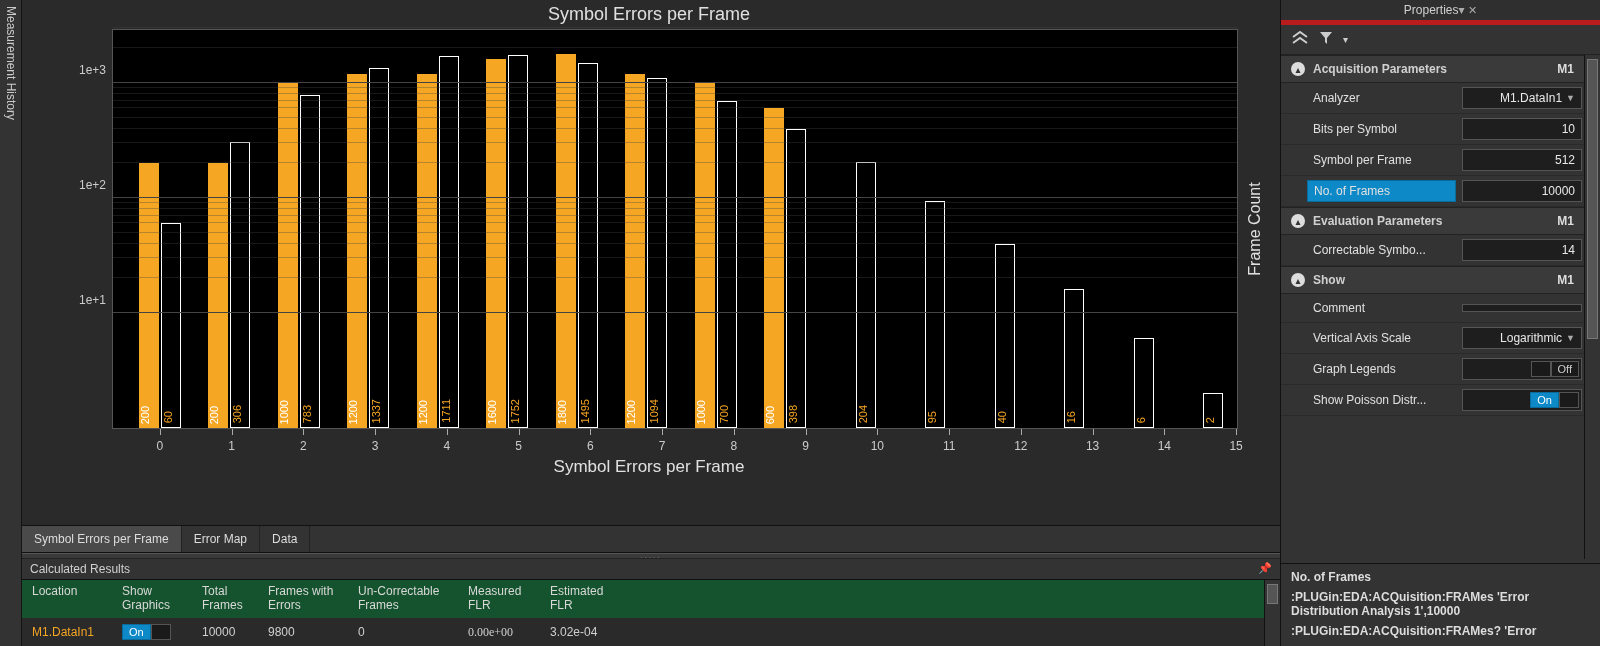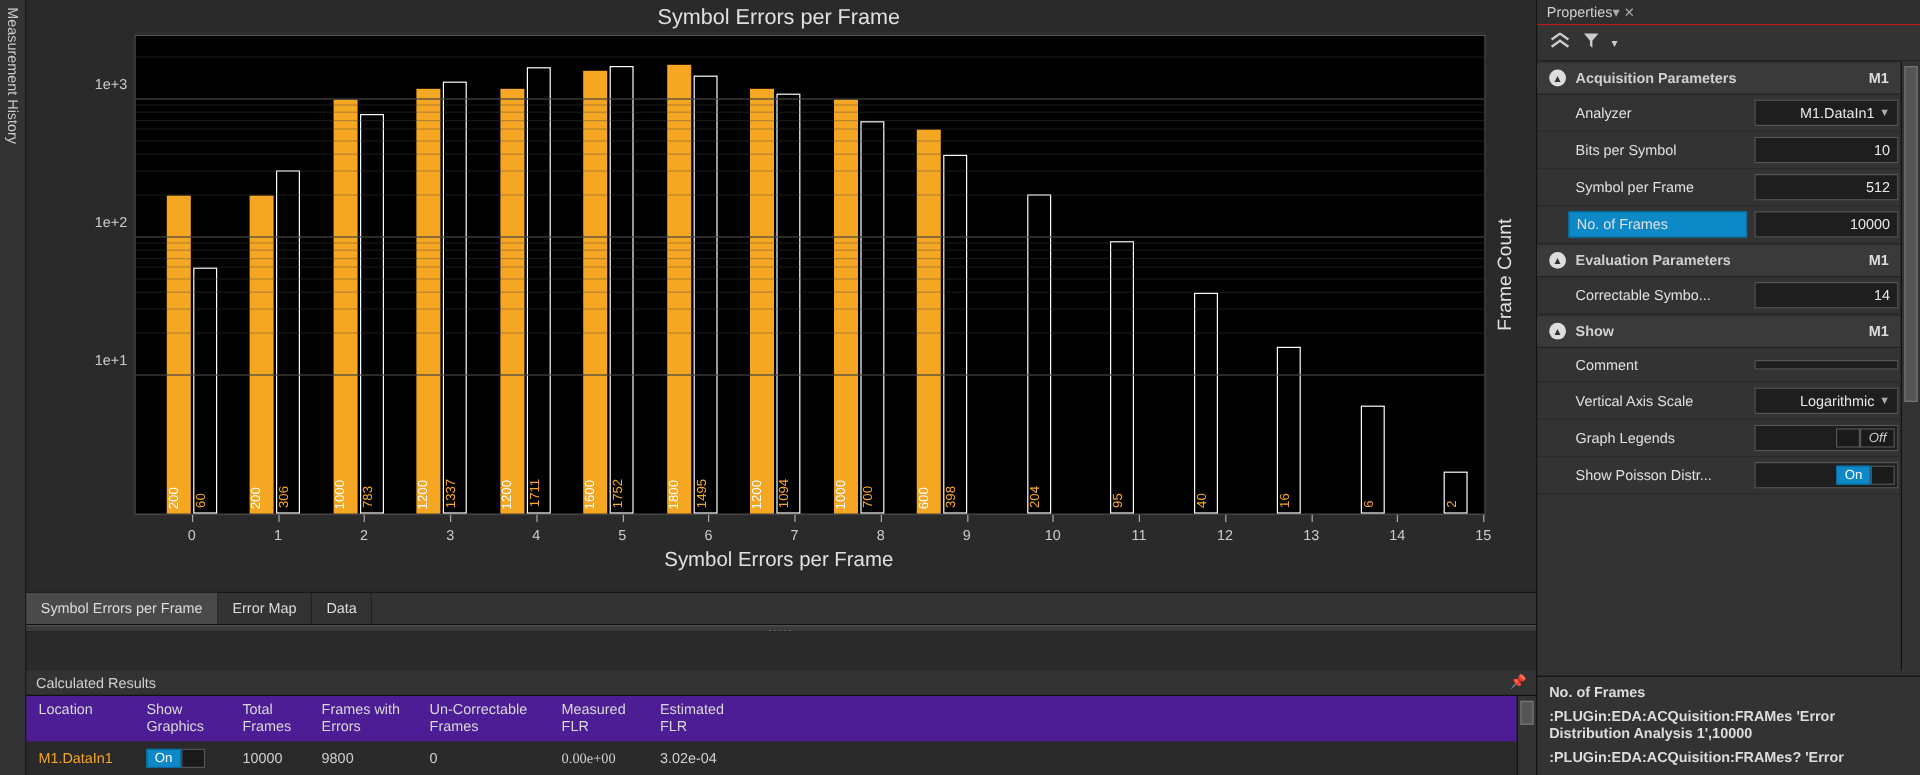--- a/index.html
+++ b/index.html
@@ -145,27 +145,26 @@
   letter-spacing: 2px;
 }
 
 .results-hdr {
   background: #333;
   padding: 3px 8px;
   display: flex;
   justify-content: space-between;
   border-bottom: 1px solid #111;
   font-size: 12px;
-  margin-top: 32px;
 }
 .pin { font-size: 11px; color: #aaa; cursor: pointer; }
 
 .results-cols {
   display: flex;
-  background: #4c1d95;
+  background: #14532d;
   padding: 4px 10px 6px;
   gap: 0;
   color: #d8d8d8;
   font-size: 12px;
 }
 .col { display: flex; flex-direction: column; }
 .col.c1{width:90px}.col.c2{width:80px}.col.c3{width:66px}.col.c4{width:90px}.col.c5{width:110px}.col.c6{width:82px}.col.c7{width:82px}
 .results-row {
   display: flex;
   padding: 6px 10px;
@@ -195,23 +194,23 @@
   width: 320px;
   display: flex;
   flex-direction: column;
   background: #333;
   border-left: 1px solid #111;
 }
 .right-hdr {
   background: #2f2f2f;
   padding: 3px 8px;
   display: flex;
-  justify-content: flex-start;
+  justify-content: center;
   align-items: center;
-  border-bottom: 1px solid #b91c1c;
+  border-bottom: 5px solid #b91c1c;
 }
 .right-tools {
   padding: 6px 10px;
   display: flex;
   gap: 10px;
   align-items: center;
   border-bottom: 1px solid #222;
 }
 .tool-ic { color:#ccc; cursor:pointer; font-size:14px;}
 
@@ -595,21 +594,21 @@
         </div>
         <div class="prop-row">
           <div class="plabel-wrap"><span class="plabel">Vertical Axis Scale</span></div>
           <div class="pval">
             <span>Logarithmic</span>
             <span class="carrot">▼</span>
           </div>
         </div>
         <div class="prop-row">
           <div class="plabel-wrap"><span class="plabel">Graph Legends</span></div>
-          <div class="pval" style="justify-content:flex-end;padding:2px;font-style:italic;">
+          <div class="pval" style="justify-content:flex-end;padding:2px;">
             <span class="toggle off">
               <span class="sw"></span>
               <span class="lab" style="background:#1a1a1a;border:1px solid #555;">Off</span>
             </span>
           </div>
         </div>
         <div class="prop-row">
           <div class="plabel-wrap"><span class="plabel">Show Poisson Distr...</span></div>
           <div class="pval" style="justify-content:flex-end;padding:2px;">
             <span class="toggle ">

